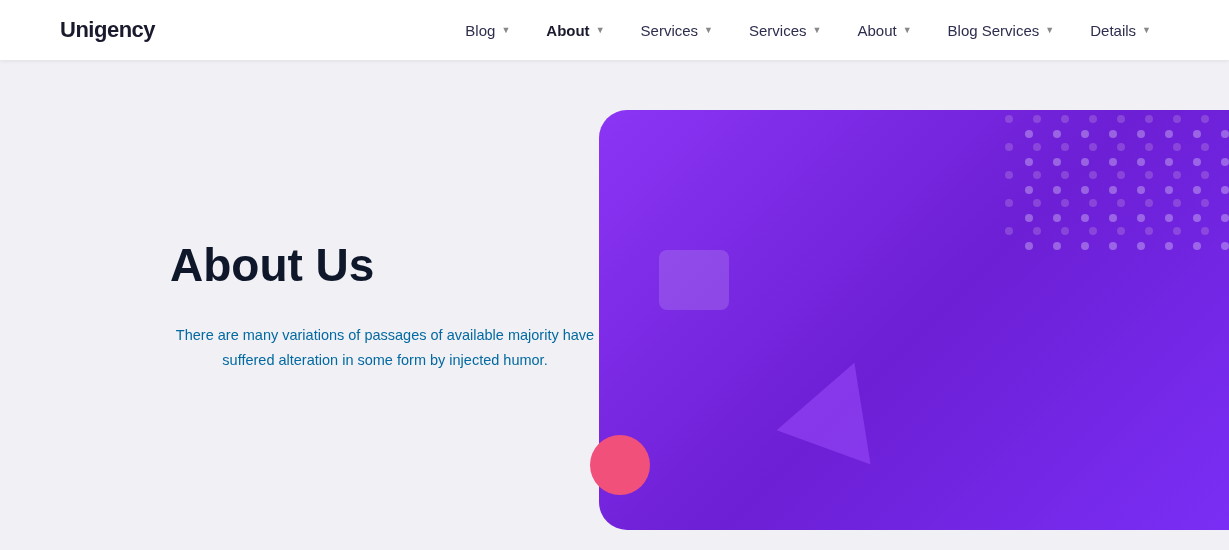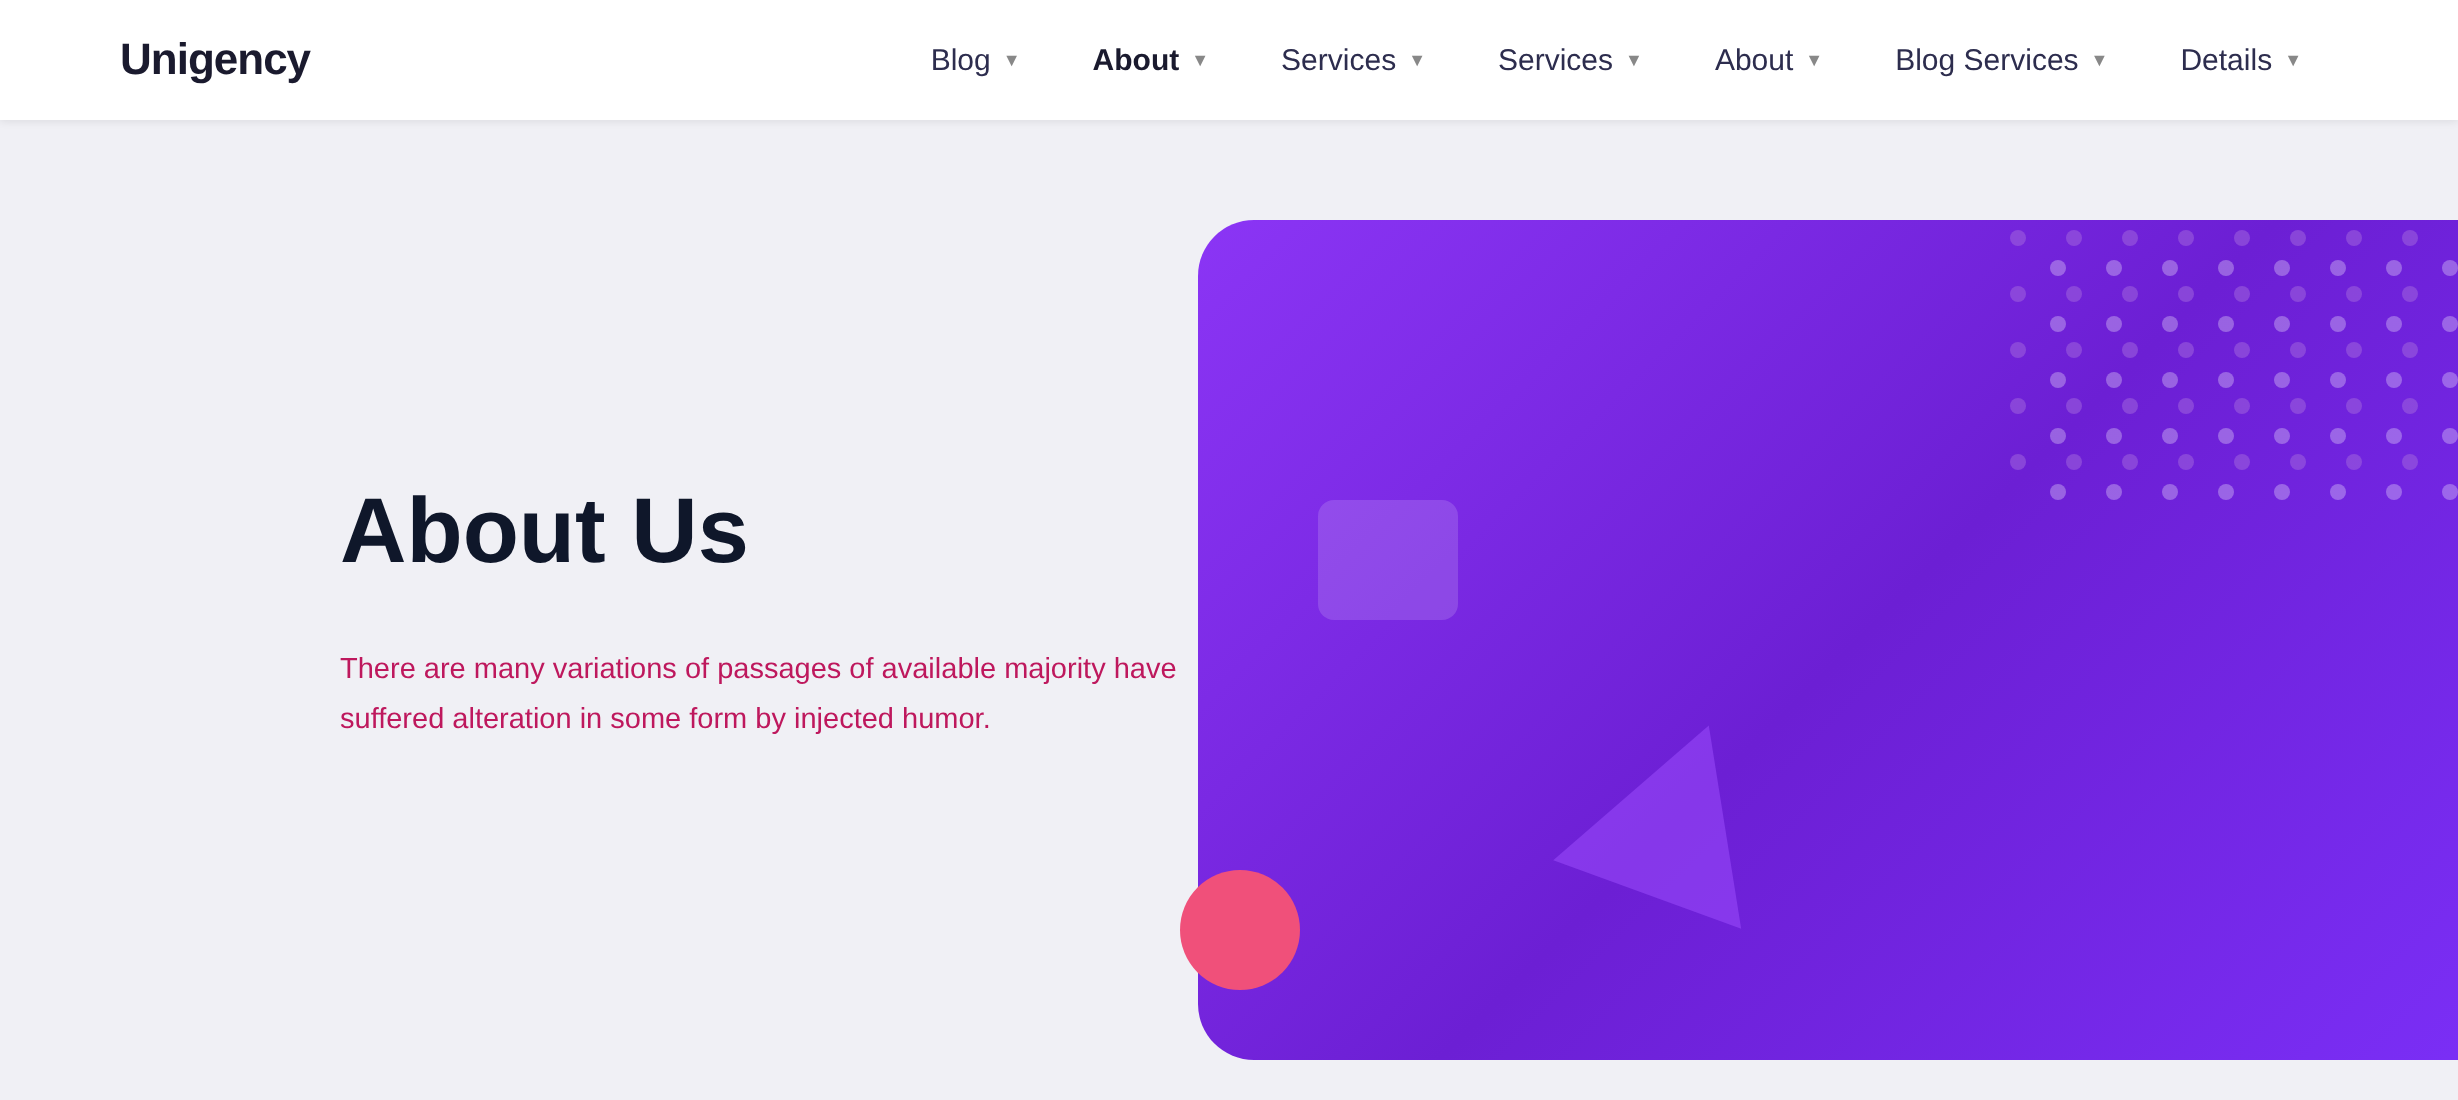--- a/index.html
+++ b/index.html
@@ -74,23 +74,24 @@
     }
     .hero-title {
       font-size: 46px;
       font-weight: 800;
       color: #0f172a;
       margin-bottom: 30px;
       line-height: 1.2;
     }
     .hero-description {
       font-size: 14.5px;
-      color: #be185d;
+      color: #0369a1;
       line-height: 1.7;
       max-width: 430px;
+      text-align: center;
     }
 
     
     .purple-card {
       position: absolute;
       right: -30px;
       top: 50px;
       width: 660px;
       height: 420px;
       background: linear-gradient(135deg, #8b35f5 0%, #6c1fd4 50%, #7b2ff7 100%);

